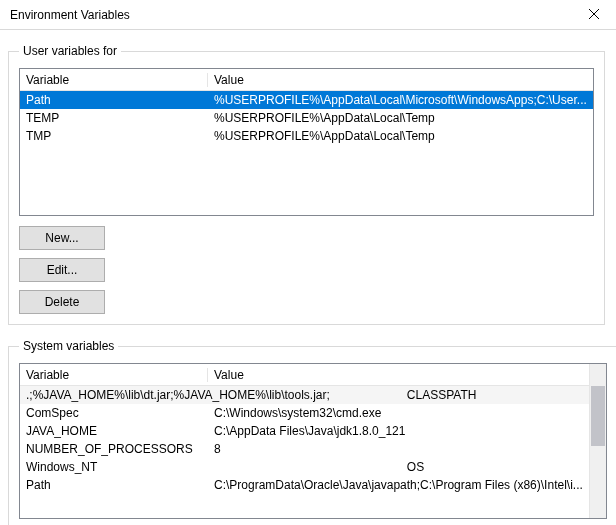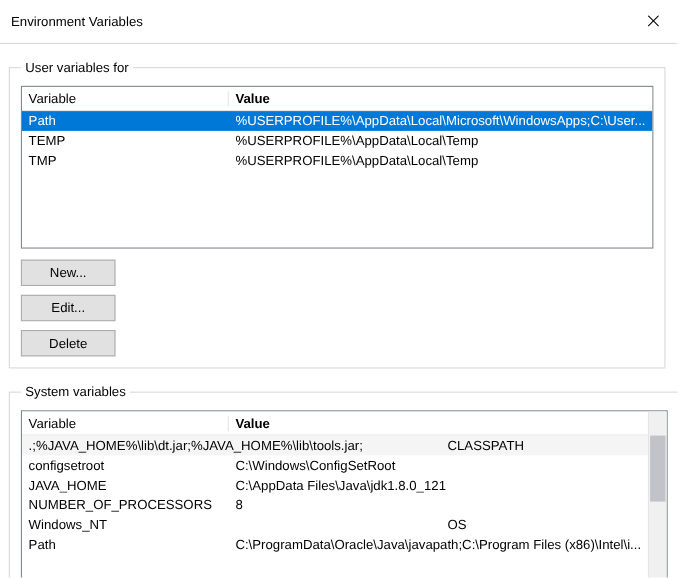--- a/index.html
+++ b/index.html
@@ -1,20 +1,20 @@
 <!DOCTYPE html>
 <html><head>
 <meta charset="utf-8">
 <style>
   * { box-sizing: border-box; font-family: "Segoe UI", Tahoma, sans-serif; font-size: 12px; }
   html, body { margin: 0; padding: 0; }
   body { background: #fff; width: 616px; height: 525px; overflow: hidden; }
 
   .titlebar {
-    height: 40px; display: flex; align-items: center; justify-content: space-between;
+    height: 30px; display: flex; align-items: center; justify-content: space-between;
     padding: 0 0 0 10px; border-bottom: 1px solid #d9d9d9;
   }
   .titlebar .title { font-size: 12px; color: #000; }
   .titlebar .close {
     width: 45px; height: 30px; display: flex; align-items: center; justify-content: center;
     cursor: default;
   }
   .titlebar .close svg { width: 10px; height: 10px; }
 
   .content { padding: 14px 14px 0 8px; }
@@ -36,21 +36,21 @@
 
   .cols {
     display: flex; height: 22px; align-items: center; background: #fff;
     border-bottom: 1px solid #e5e5e5;
   }
   .col-h {
     display: flex; align-items: center; padding: 0 6px; color: #000;
     border-right: 1px solid #e5e5e5; user-select: none;
   }
   .col-h.variable { flex: 0 0 188px; }
-  .col-h.value    { flex: 1 1 auto; border-right: none; font-weight: bold; }
+  .col-h.value    { flex: 1 1 auto; border-right: none; }
 
   .rows { position: relative; }
   .row {
     display: flex; height: 18px; align-items: center;
     white-space: nowrap; overflow: hidden;
   }
   .row .cell { padding: 0 6px; overflow: hidden; text-overflow: ellipsis; }
   .row .cell.variable { flex: 0 0 188px; }
   .row .cell.value    { flex: 1 1 auto; }
 
@@ -130,22 +130,22 @@
       <div class="cols" style="padding-right:17px;">
         <div class="col-h variable">Variable</div>
         <div class="col-h value">Value</div>
       </div>
       <div class="rows" style="margin-right:17px;">
         <div class="row alt">
           <div class="cell value">.;%JAVA_HOME%\lib\dt.jar;%JAVA_HOME%\lib\tools.jar;</div>
           <div class="cell variable">CLASSPATH</div>
         </div>
         <div class="row">
-          <div class="cell variable">configsetroot</div>
-          <div class="cell value">C:\Windows\ConfigSetRoot</div>
+          <div class="cell variable">ComSpec</div>
+          <div class="cell value">C:\Windows\system32\cmd.exe</div>
         </div>
         <div class="row">
           <div class="cell variable">JAVA_HOME</div>
           <div class="cell value">C:\AppData Files\Java\jdk1.8.0_121</div>
         </div>
         <div class="row">
           <div class="cell variable">NUMBER_OF_PROCESSORS</div>
           <div class="cell value">8</div>
         </div>
         <div class="row">

